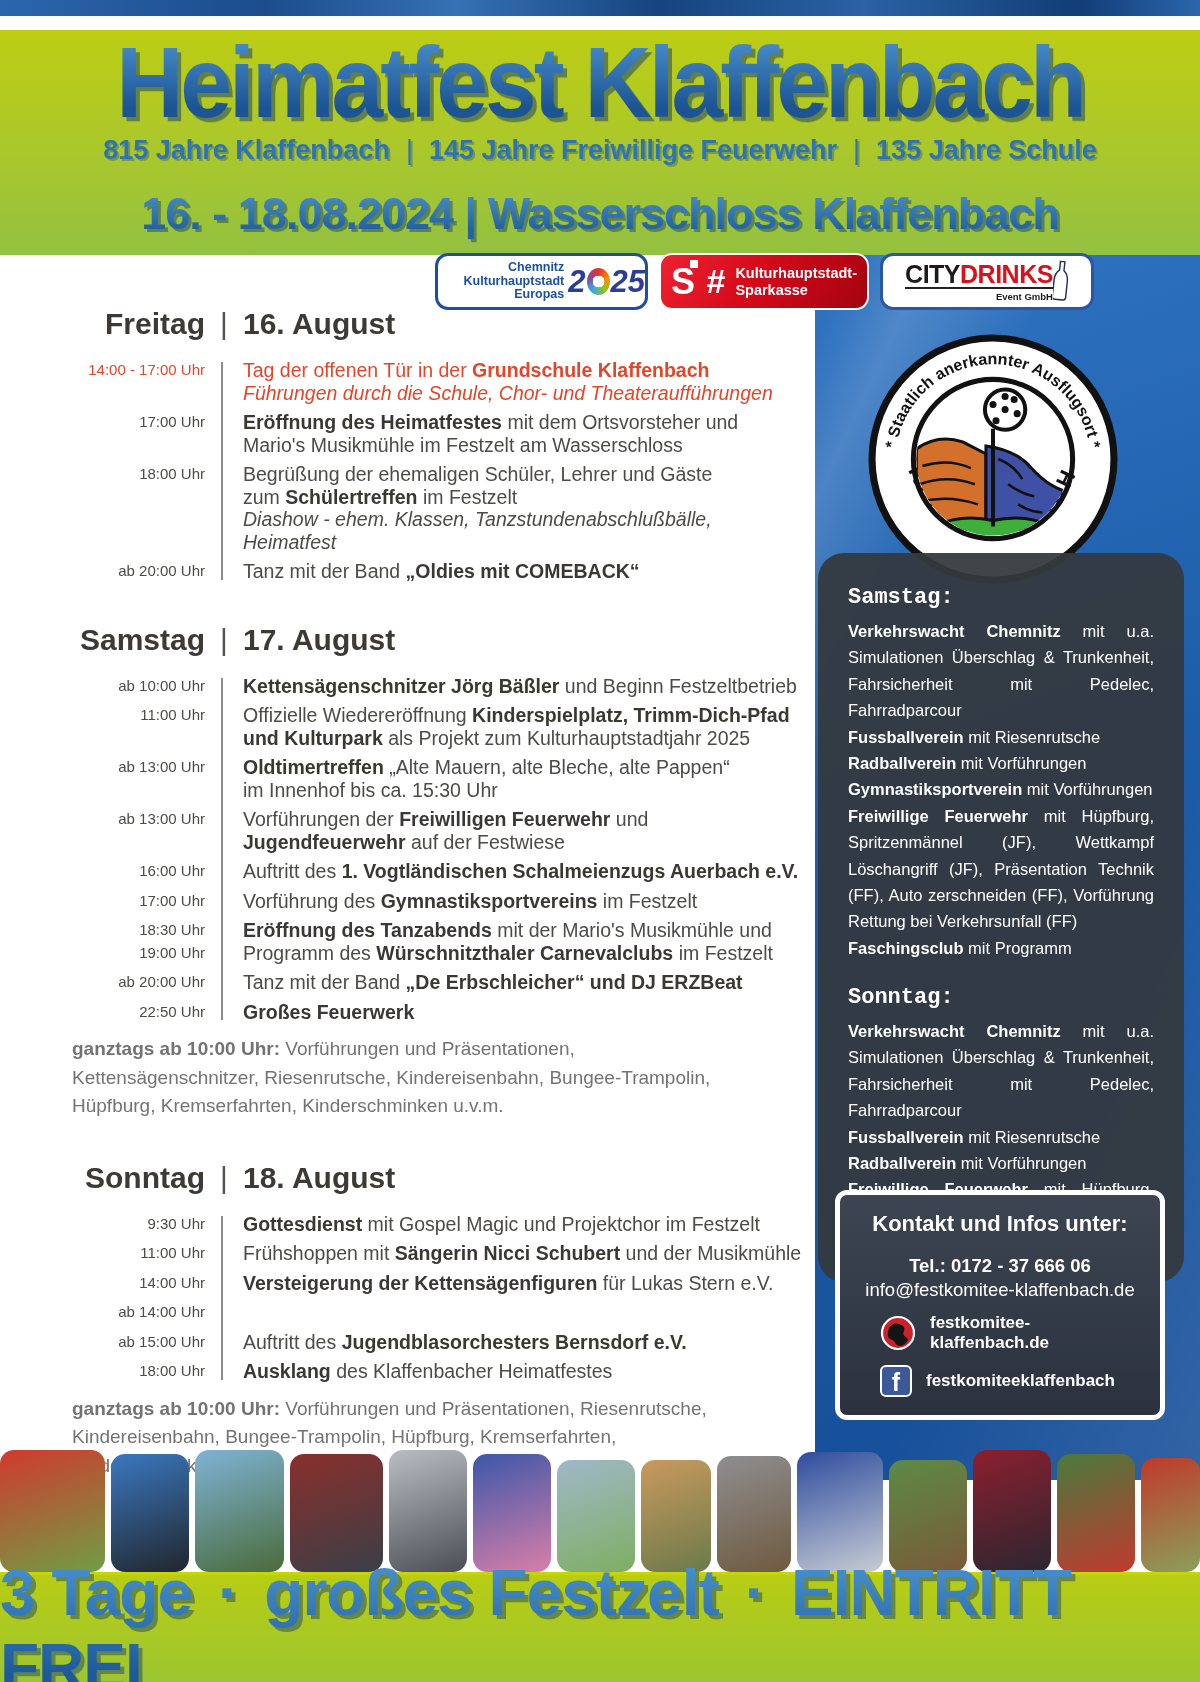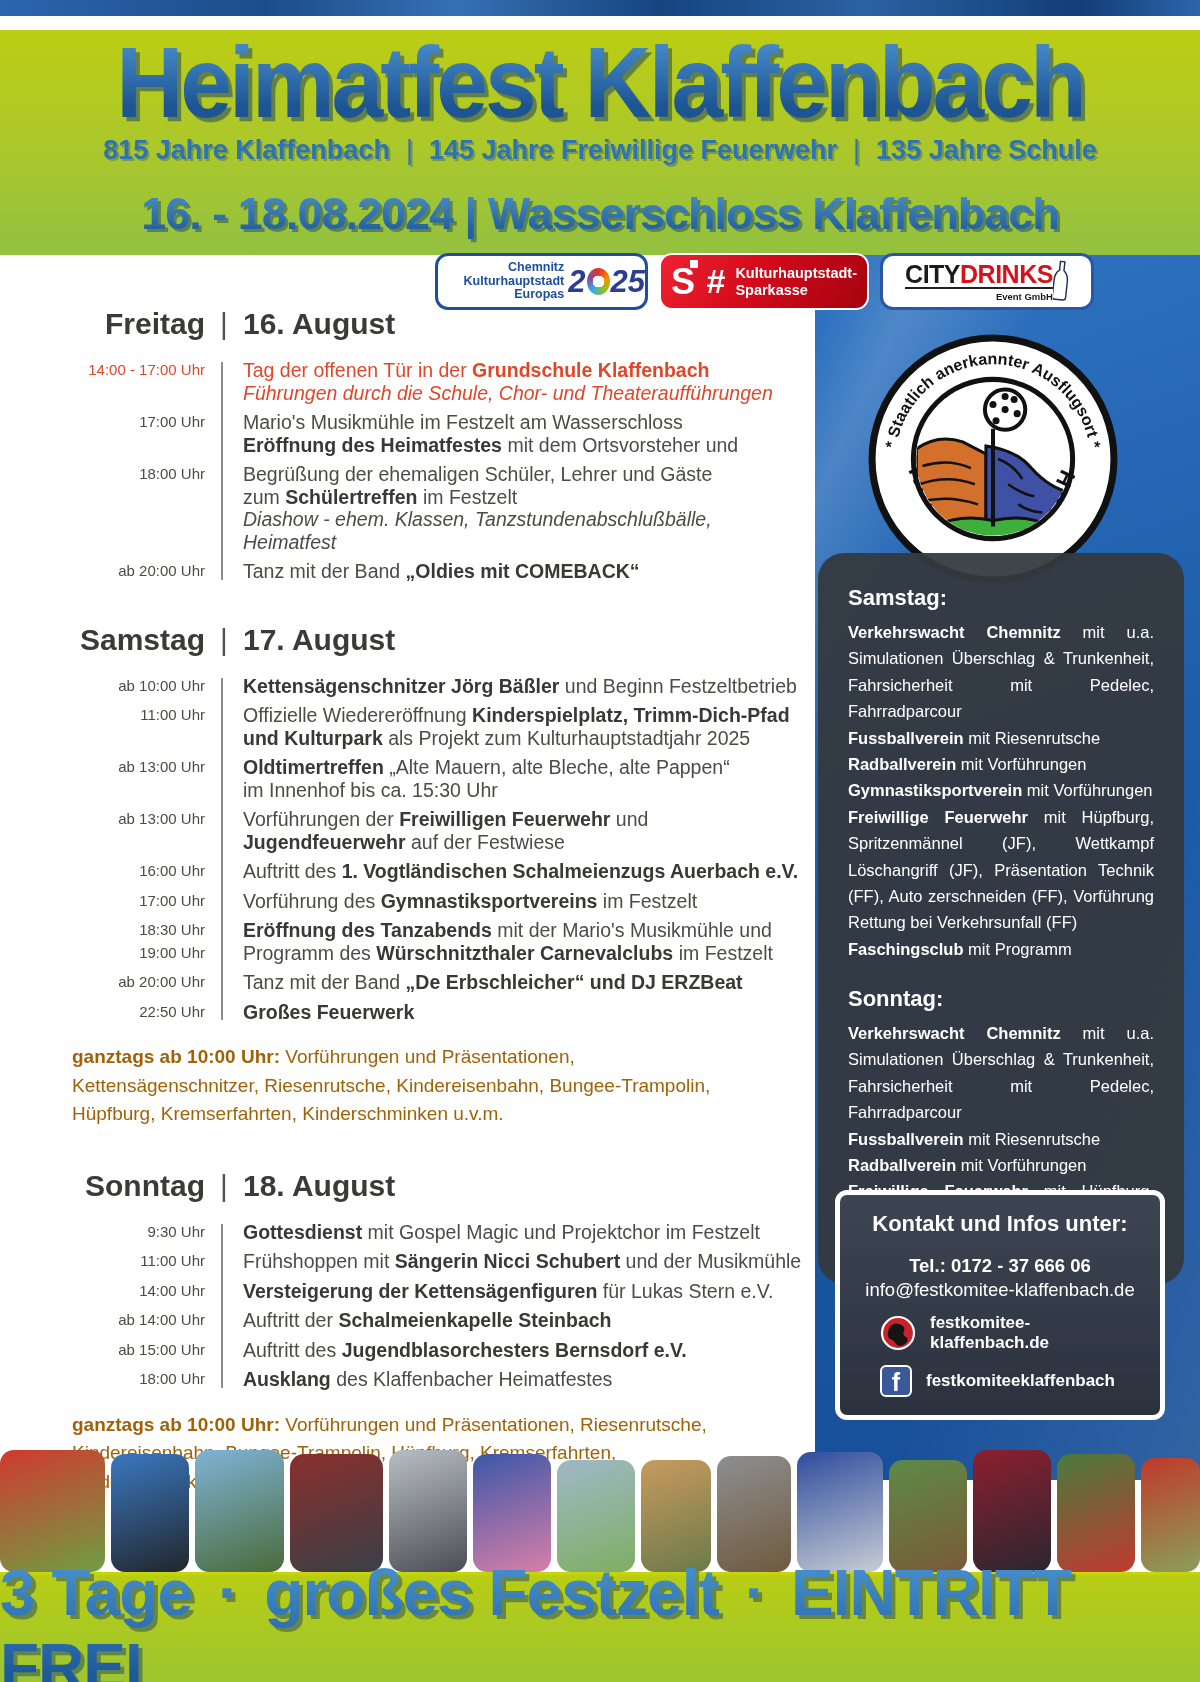--- a/index.html
+++ b/index.html
@@ -69,28 +69,28 @@
   .sh-sep{width:38px;text-align:center;font-weight:normal;color:#55524e;}
   .entries{position:relative;}
   .entries::before{content:"";position:absolute;left:221px;top:3px;bottom:3px;width:2px;background:#8d8d8b;}
   .entry{display:flex;margin-bottom:7px;}
   .e-time{width:205px;flex:none;text-align:right;font-size:15px;line-height:22.5px;color:#4c4b47;}
   .e-desc{flex:1;padding-left:38px;padding-right:12px;font-size:19.5px;line-height:22.5px;color:#4c4b47;}
   .e-line{display:block;}
   .b{font-weight:bold;color:#3a3833;}
   .it{font-style:italic;}
   .entry.red .e-time div, .entry.red .e-desc span{color:#e0472a;}
-  .ganztags{margin:20px 78px 0 72px;font-size:19px;line-height:1.5;color:#a16207;}
+  .ganztags{margin:12px 78px 0 72px;font-size:19px;line-height:1.5;color:#737373;}
   .g-lead{font-weight:bold;}
   
   .badge{position:absolute;top:78px;left:52px;width:252px;height:252px;}
   
   .dark-box{position:absolute;top:298px;left:3px;right:16px;box-sizing:border-box;
     background:rgba(52,57,63,.94);border-radius:26px;padding:32px 30px 26px 30px;z-index:3;}
-  .sb-label{margin:0 0 8px;color:#fff;font-size:22px;font-weight:bold;}
+  .sb-label{margin:0 0 8px;color:#fff;font-size:22px;font-weight:bold;font-family:Liberation Mono, monospace;}
   .sb-label.second{margin-top:24px;}
   .sb-item{margin:0;color:#fff;font-size:16.5px;line-height:1.6;text-align:justify;}
   .sb-item .b{color:#fff;}
   
   .contact-box{position:absolute;top:935px;left:20px;width:330px;box-sizing:border-box;
     background:linear-gradient(180deg,#3d4552,#2b323e);border:5px solid #fff;border-radius:12px;
     padding:16px 12px 18px;color:#fff;text-align:center;z-index:4;}
   .k-title{font-size:22px;font-weight:bold;margin:0 0 18px;}
   .k-tel{font-size:18.5px;font-weight:bold;margin:0;}
   .k-email{font-size:18.5px;font-weight:normal;margin:2px 0 6px;}
@@ -175,22 +175,22 @@
               <div class="e-desc">
                 <div class="e-line"><span>Tag der offenen Tür in der </span><span class="b">Grundschule Klaffenbach</span></div>
                 <div class="e-line it"><span>Führungen durch die Schule, Chor- und Theateraufführungen</span></div>
               </div>
             </div>
             <div class="entry">
               <div class="e-time">
                 <div>17:00 Uhr</div>
               </div>
               <div class="e-desc">
+                <div class="e-line"><span class="b">Eröffnung des Heimatfestes</span><span> mit dem Ortsvorsteher und</span></div>
                 <div class="e-line"><span>Mario's Musikmühle im Festzelt am Wasserschloss</span></div>
-                <div class="e-line"><span class="b">Eröffnung des Heimatfestes</span><span> mit dem Ortsvorsteher und</span></div>
               </div>
             </div>
             <div class="entry">
               <div class="e-time">
                 <div>18:00 Uhr</div>
               </div>
               <div class="e-desc">
                 <div class="e-line"><span>Begrüßung der ehemaligen Schüler, Lehrer und Gäste</span></div>
                 <div class="e-line"><span>zum </span><span class="b">Schülertreffen</span><span> im Festzelt</span></div>
                 <div class="e-line it"><span>Diashow - ehem. Klassen, Tanzstundenabschlußbälle, Heimatfest</span></div>
@@ -320,23 +320,20 @@
               <div class="e-time">
                 <div>14:00 Uhr</div>
               </div>
               <div class="e-desc">
                 <div class="e-line"><span class="b">Versteigerung der Kettensägenfiguren</span><span> für Lukas Stern e.V.</span></div>
               </div>
             </div>
             <div class="entry">
               <div class="e-time">
                 <div>ab 14:00 Uhr</div>
-              </div>
-              <div class="e-desc">
-                <div class="e-line"><span>Auftritt der </span><span class="b">Schalmeienkapelle Steinbach</span></div>
               </div>
             </div>
             <div class="entry">
               <div class="e-time">
                 <div>ab 15:00 Uhr</div>
               </div>
               <div class="e-desc">
                 <div class="e-line"><span>Auftritt des </span><span class="b">Jugendblasorchesters Bernsdorf e.V.</span></div>
               </div>
             </div>

